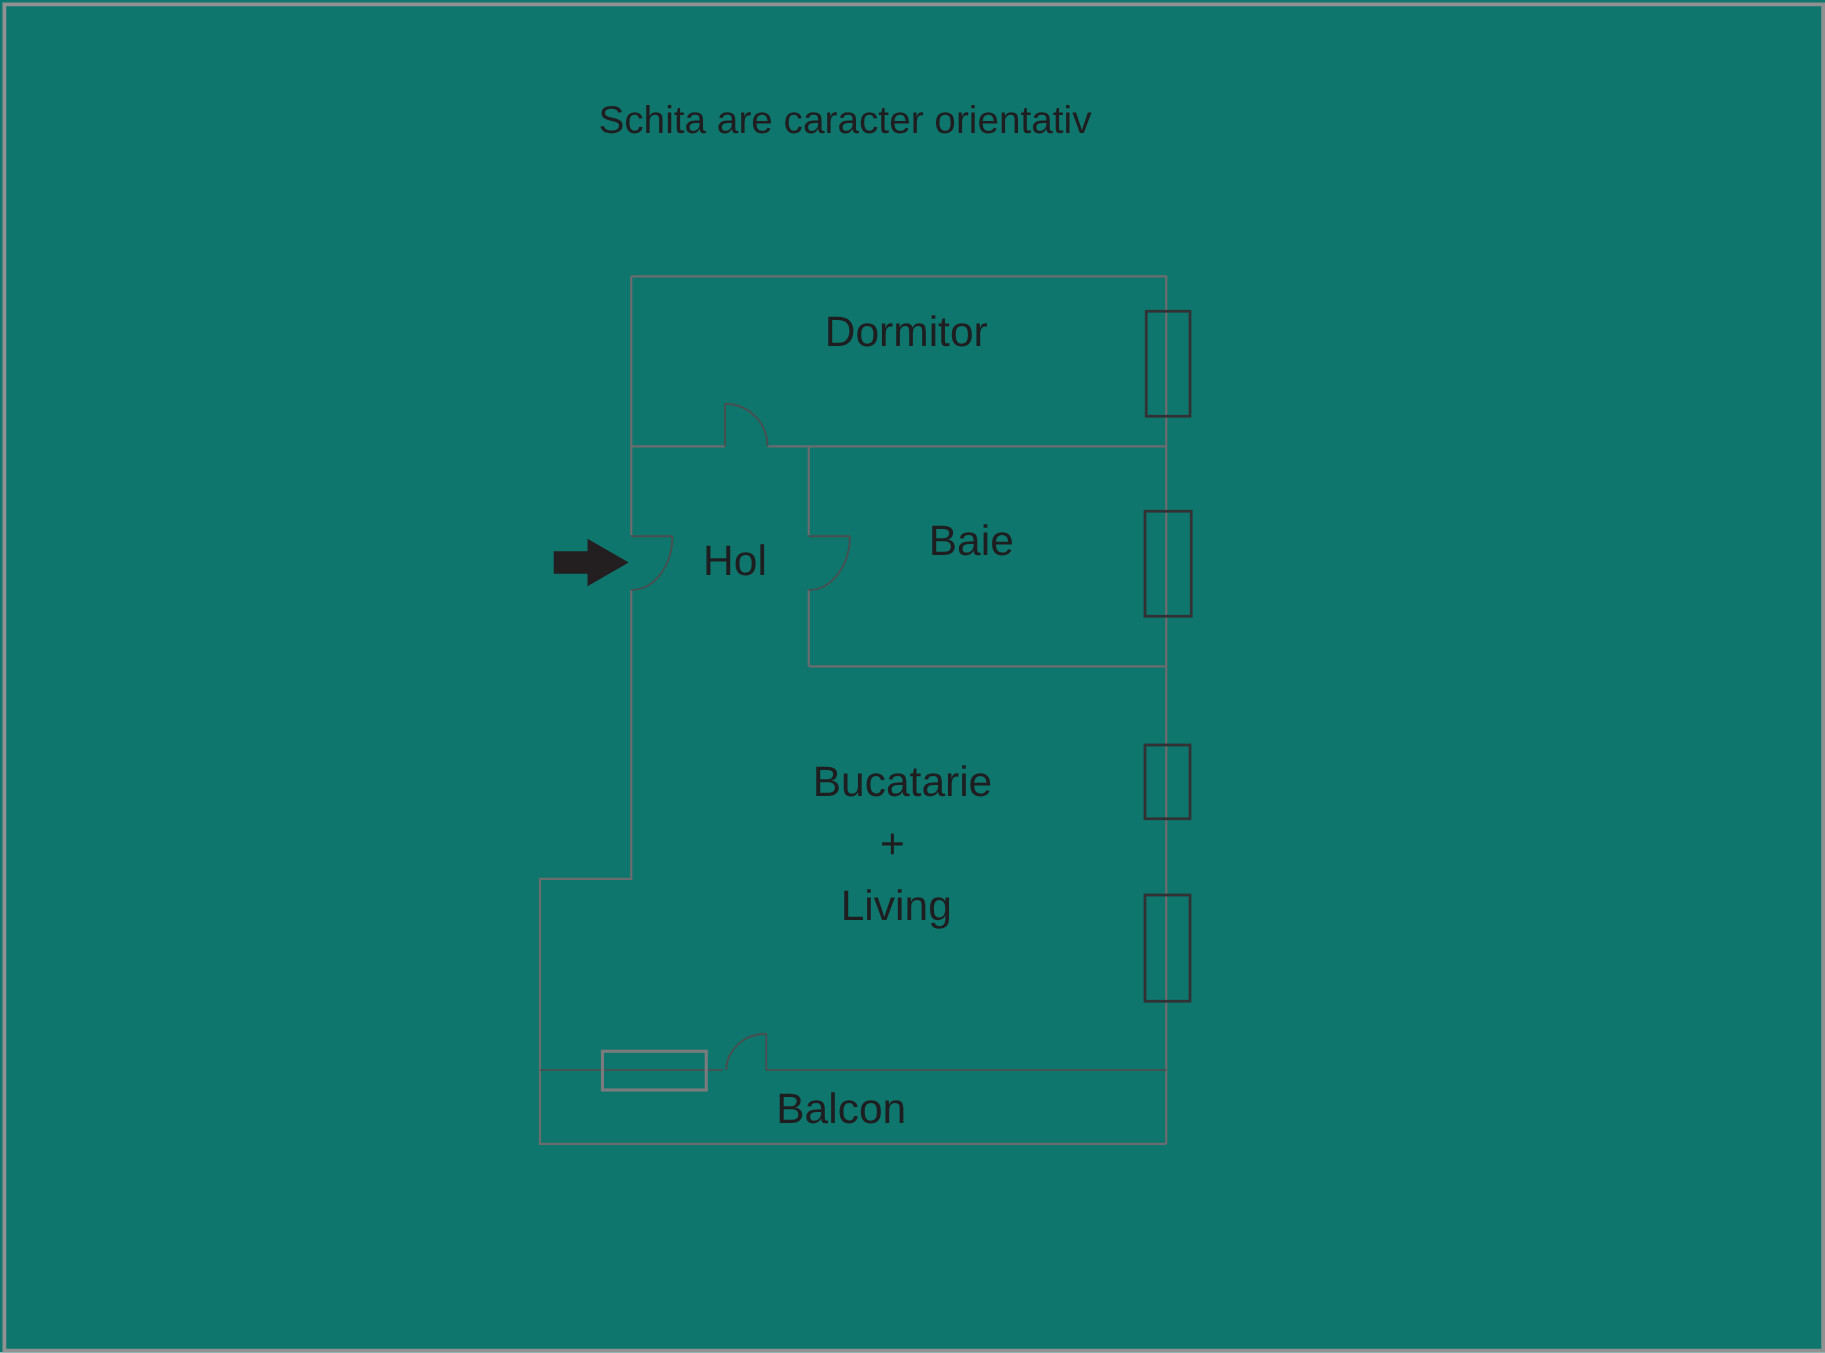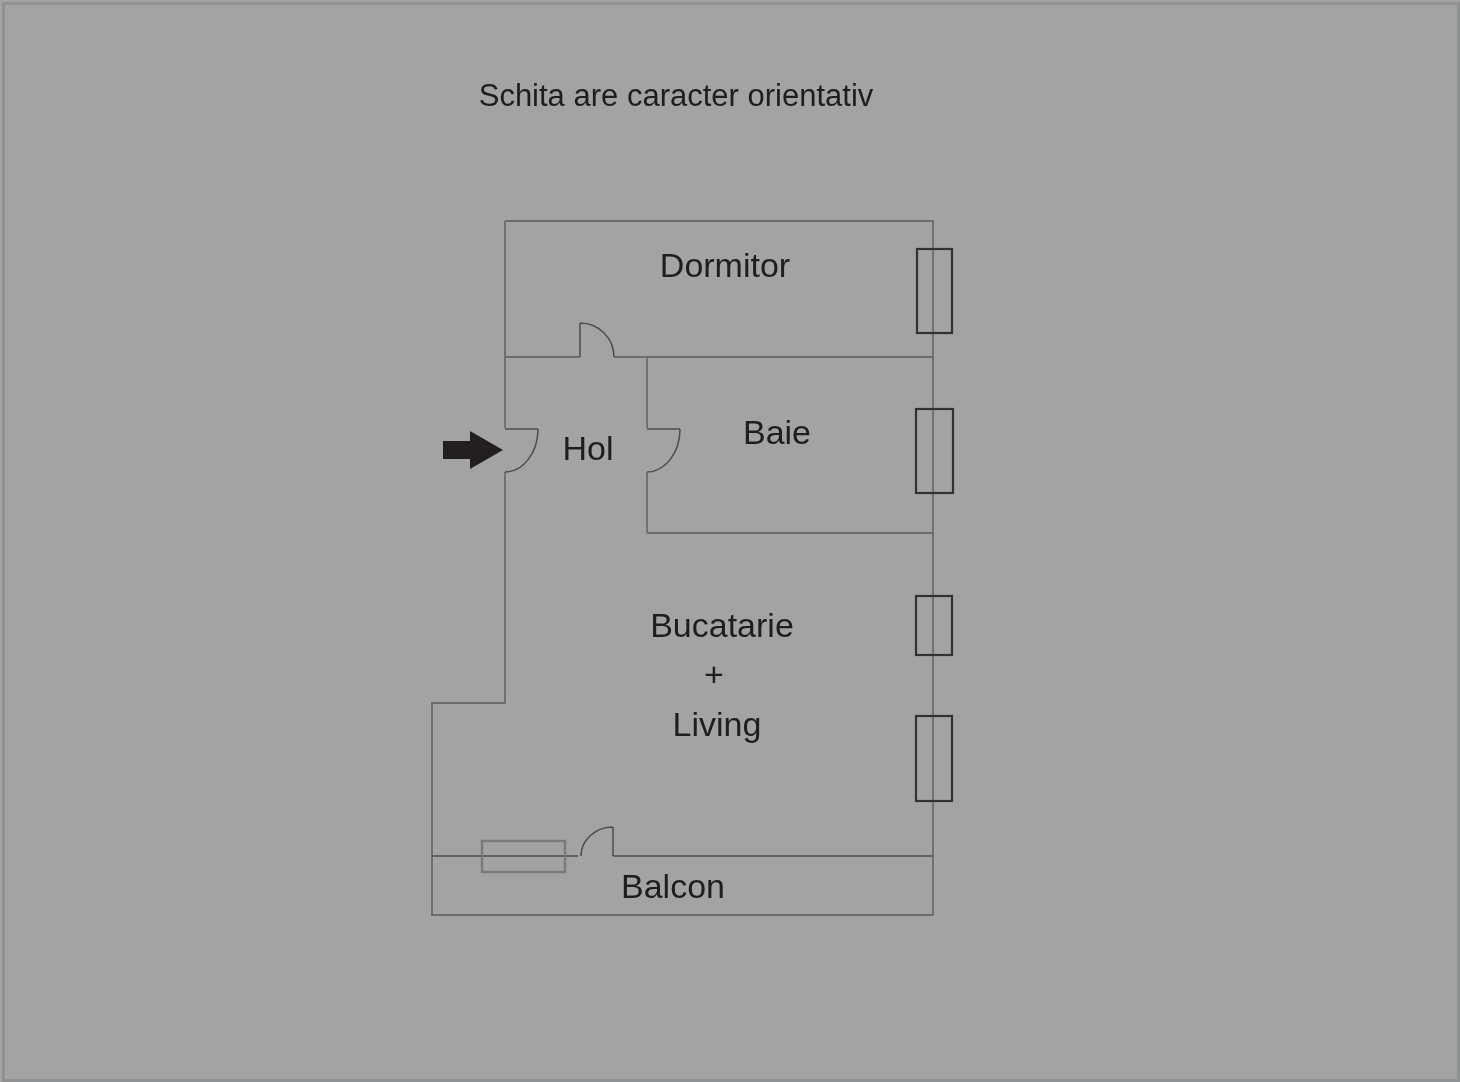--- a/index.html
+++ b/index.html
@@ -8,21 +8,21 @@
     background: #ffffff;
     width: 1460px;
     height: 1082px;
     overflow: hidden;
     font-family: "Liberation Sans", sans-serif;
   }
   .page {
     position: relative;
     width: 1460px;
     height: 1082px;
-    background: #a3a3a3;
+    background: #0f766e;
   }
   .frame {
     position: absolute;
     left: 2px;
     top: 2px;
     width: 1452px;
     height: 1074px;
     border: 3px solid #8f9193;
     pointer-events: none;
   }

